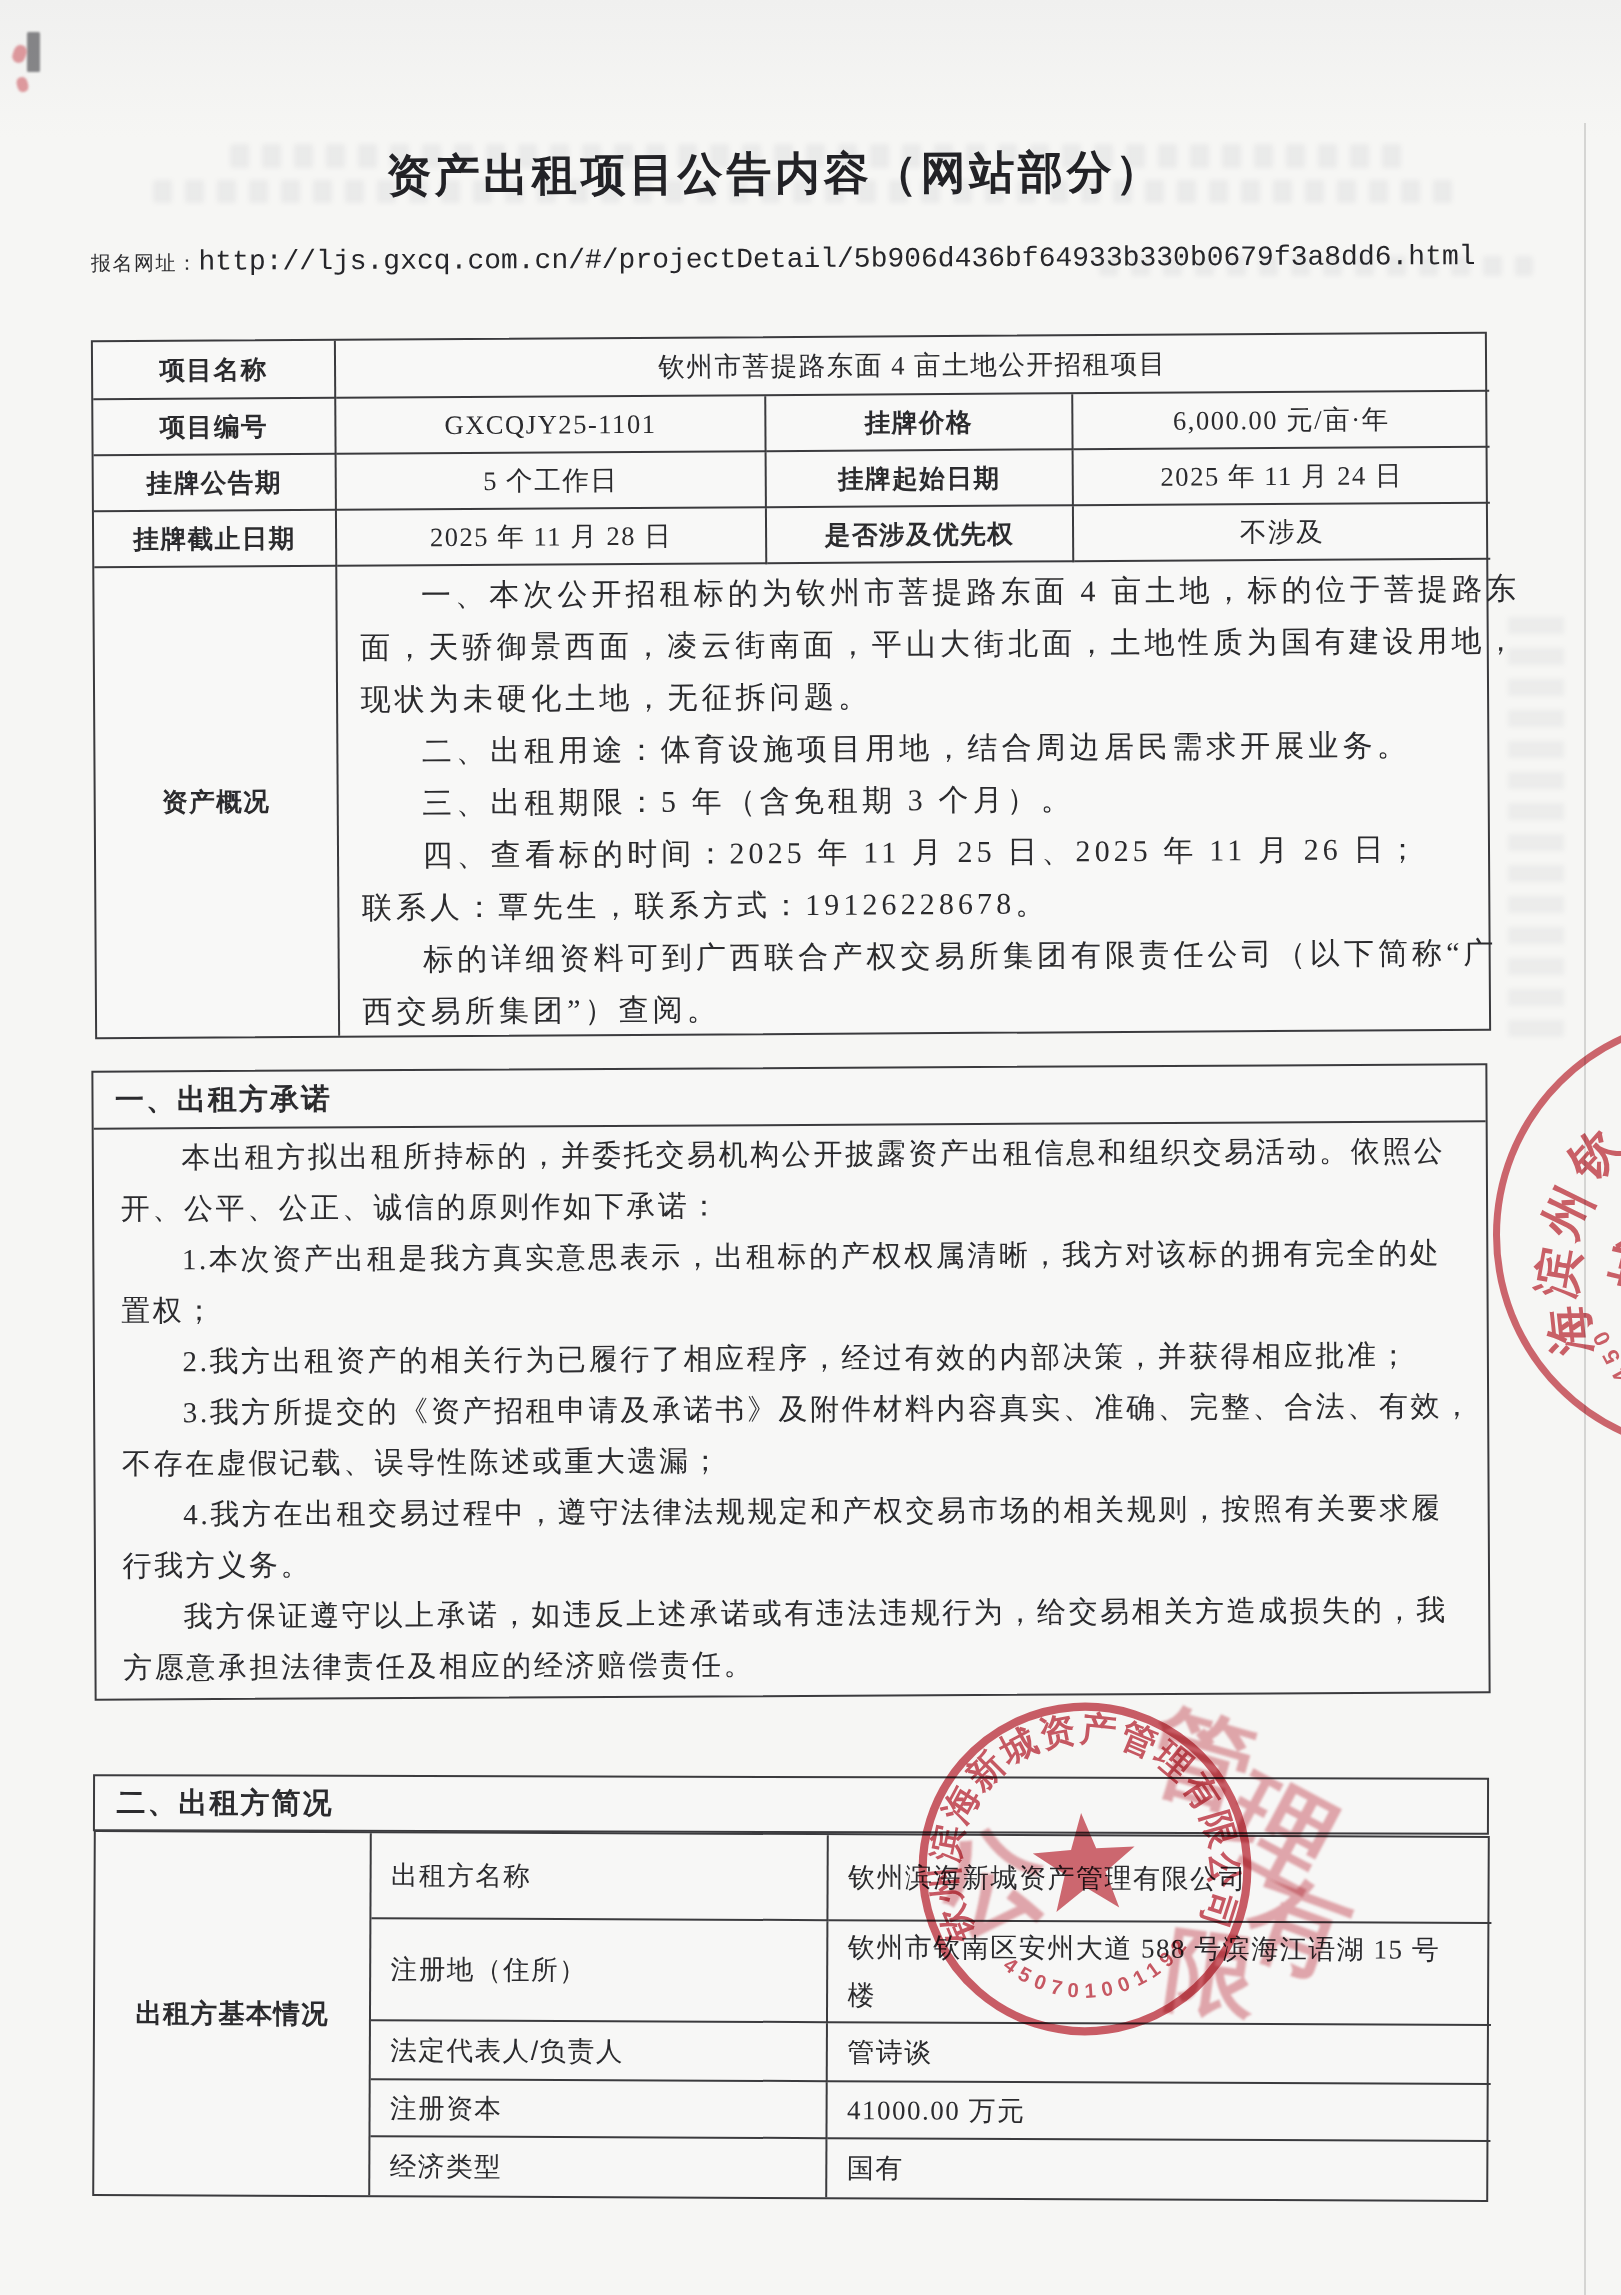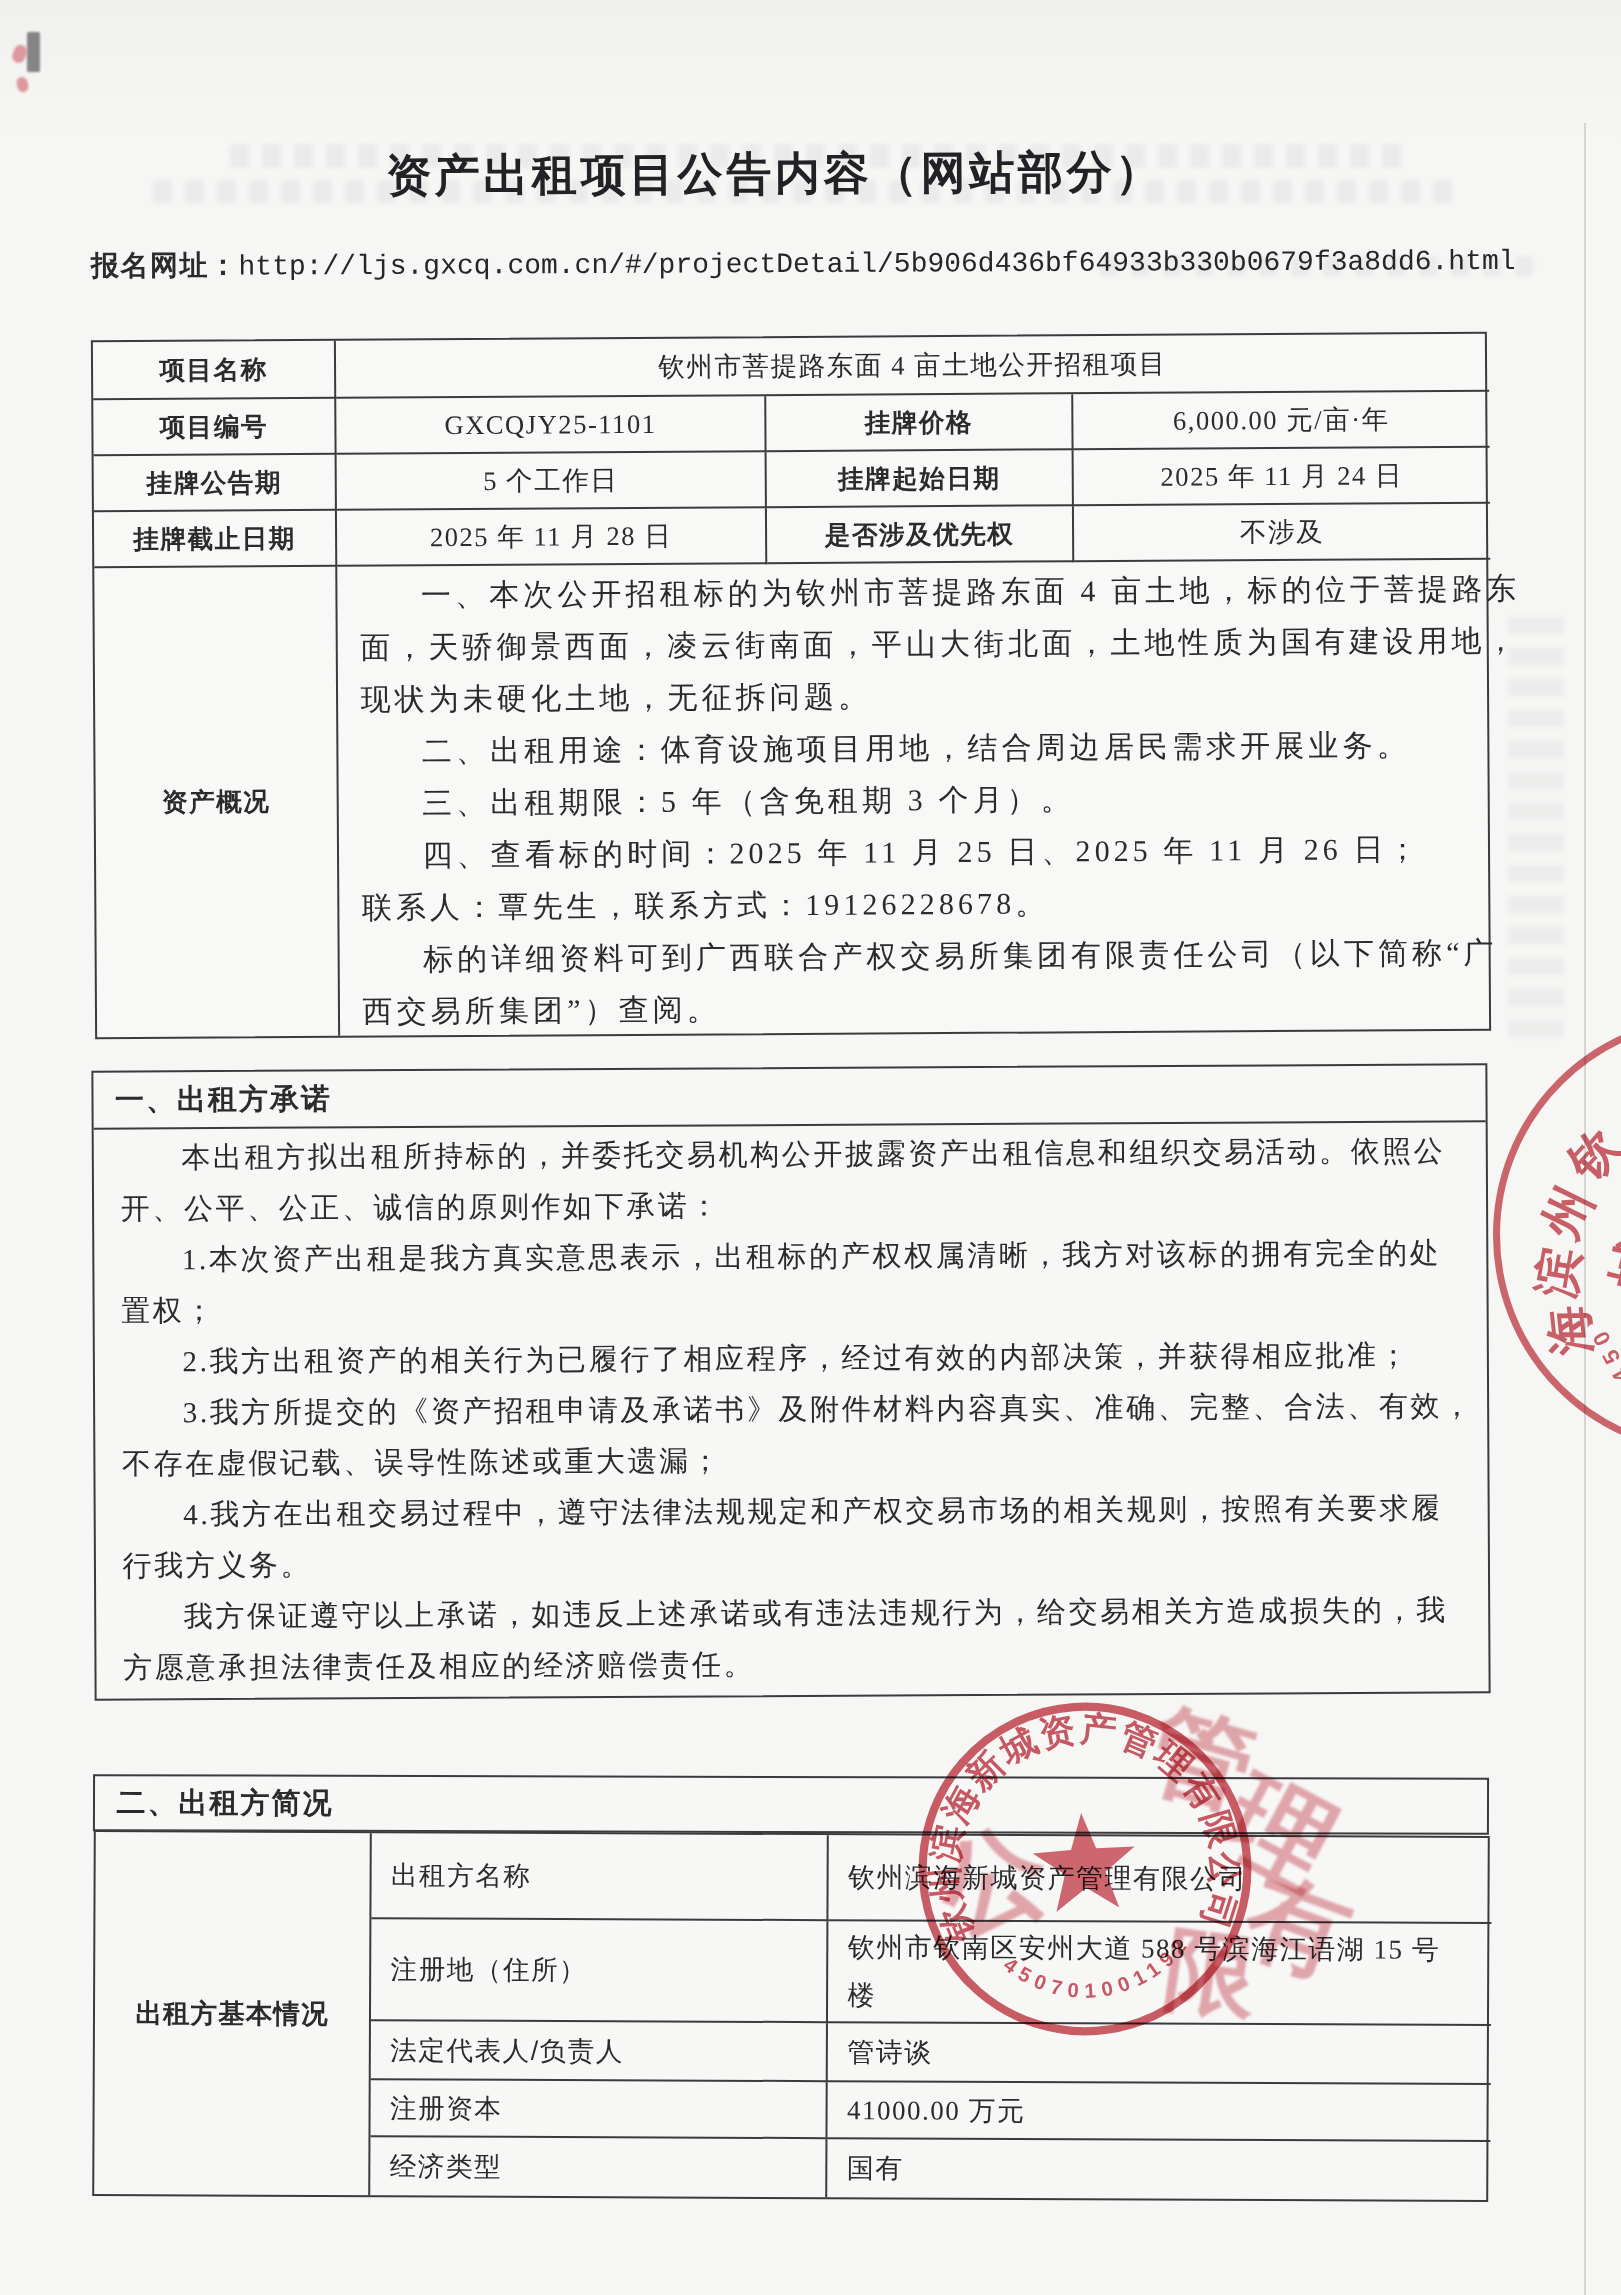--- a/index.html
+++ b/index.html
@@ -20,21 +20,21 @@
   .speck{position:absolute;background:rgba(198,62,72,.5);filter:blur(1px);border-radius:40%;}
   .smudge{position:absolute;background:rgba(42,42,48,.55);filter:blur(1px);border-radius:1.5px;}
   
   .doc-title{
     position:absolute;left:0;top:144px;width:100%;text-align:center;
     transform:translateX(-36px) rotate(-0.3deg);
     font-family:"Liberation Serif", serif;
     font-weight:bold;font-size:45px;letter-spacing:3.6px;color:#222226;
   }
   .url-line{position:absolute;left:91px;top:244px;white-space:nowrap;transform:rotate(-0.25deg);}
-  .url-line .lbl{font-family:"Liberation Sans",sans-serif;font-weight:bold;font-size:28px;letter-spacing:1.5px;}
+  .url-line .lbl{font-family:"Liberation Sans",sans-serif;font-weight:normal;font-size:20px;letter-spacing:1.5px;}
   .url-line .url{font-family:"Liberation Mono",monospace;font-size:28px;letter-spacing:0px;color:#26262a;}
   
   .tbl1{
     position:absolute;left:93px;top:336px;width:1396px;box-sizing:border-box;
     border:2.6px solid #3b3b3e;background:rgba(255,255,255,.25);
     display:grid;grid-template-columns:243px 430px 307px 416px;
     grid-template-rows:58px 56px 56px 56px 469px;
     transform:rotate(-0.35deg);
   }
   .tbl1 > div{box-sizing:border-box;border-right:2px solid #3b3b3e;border-bottom:2px solid #3b3b3e;

